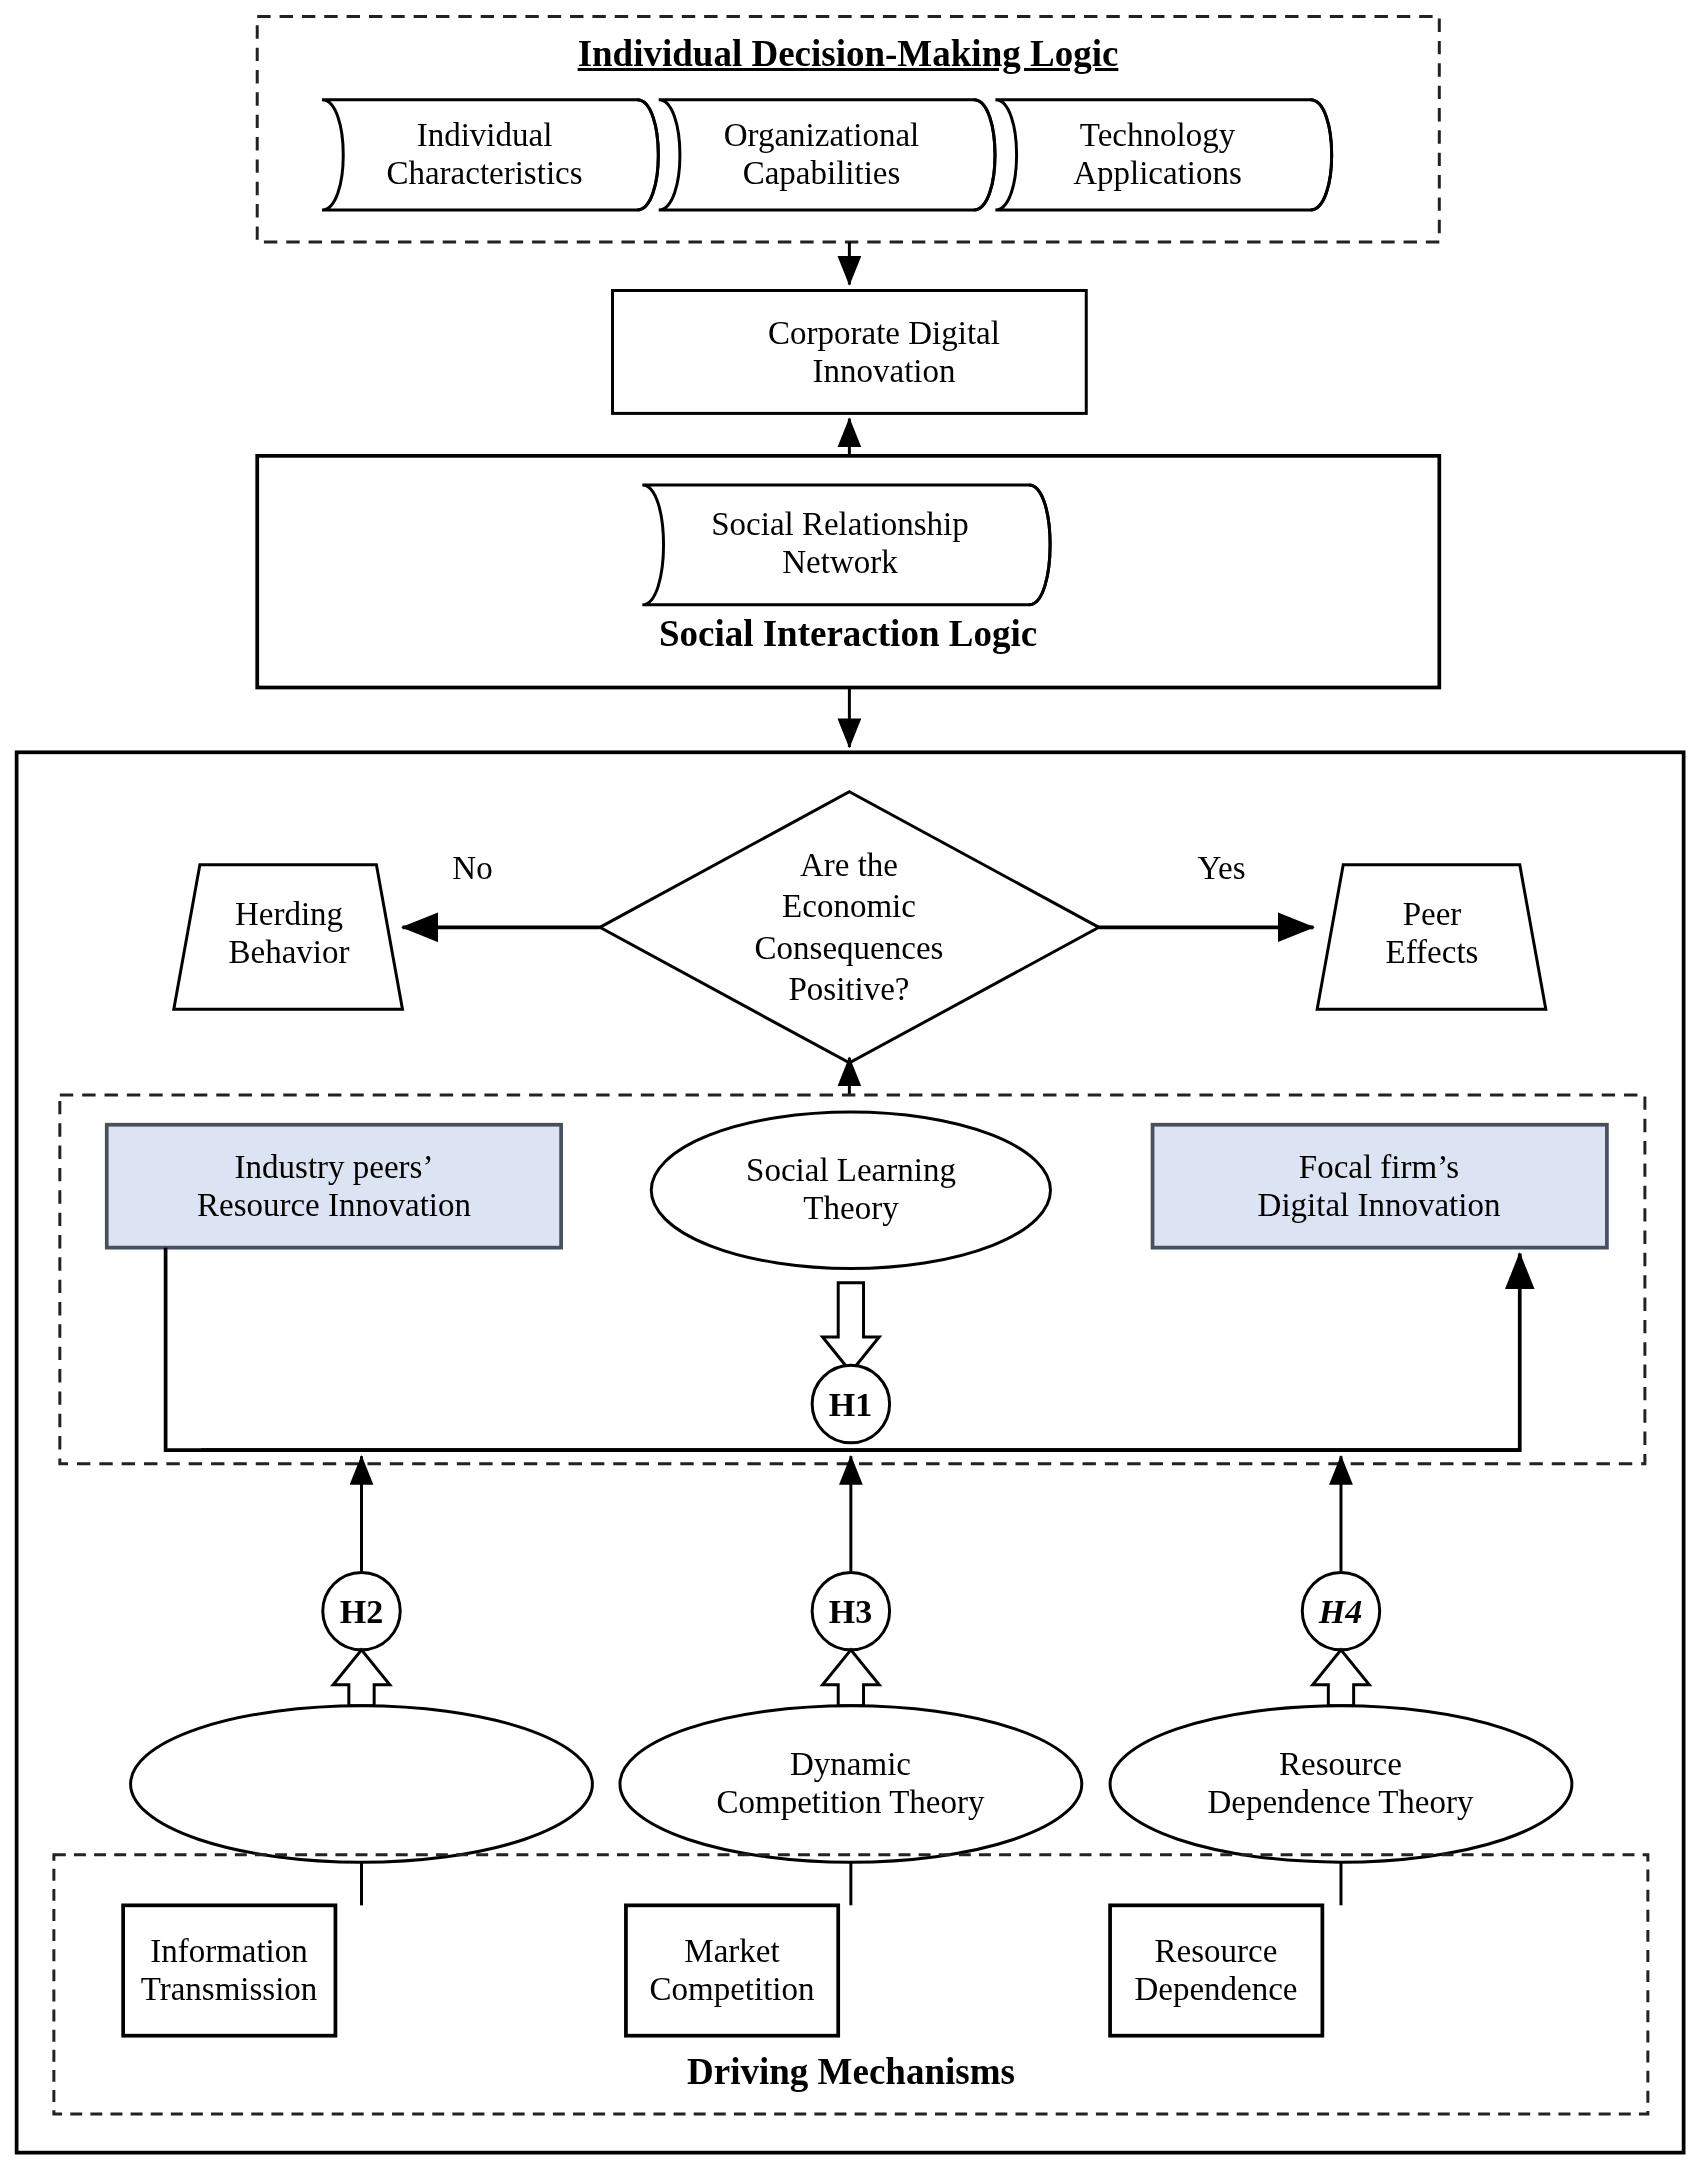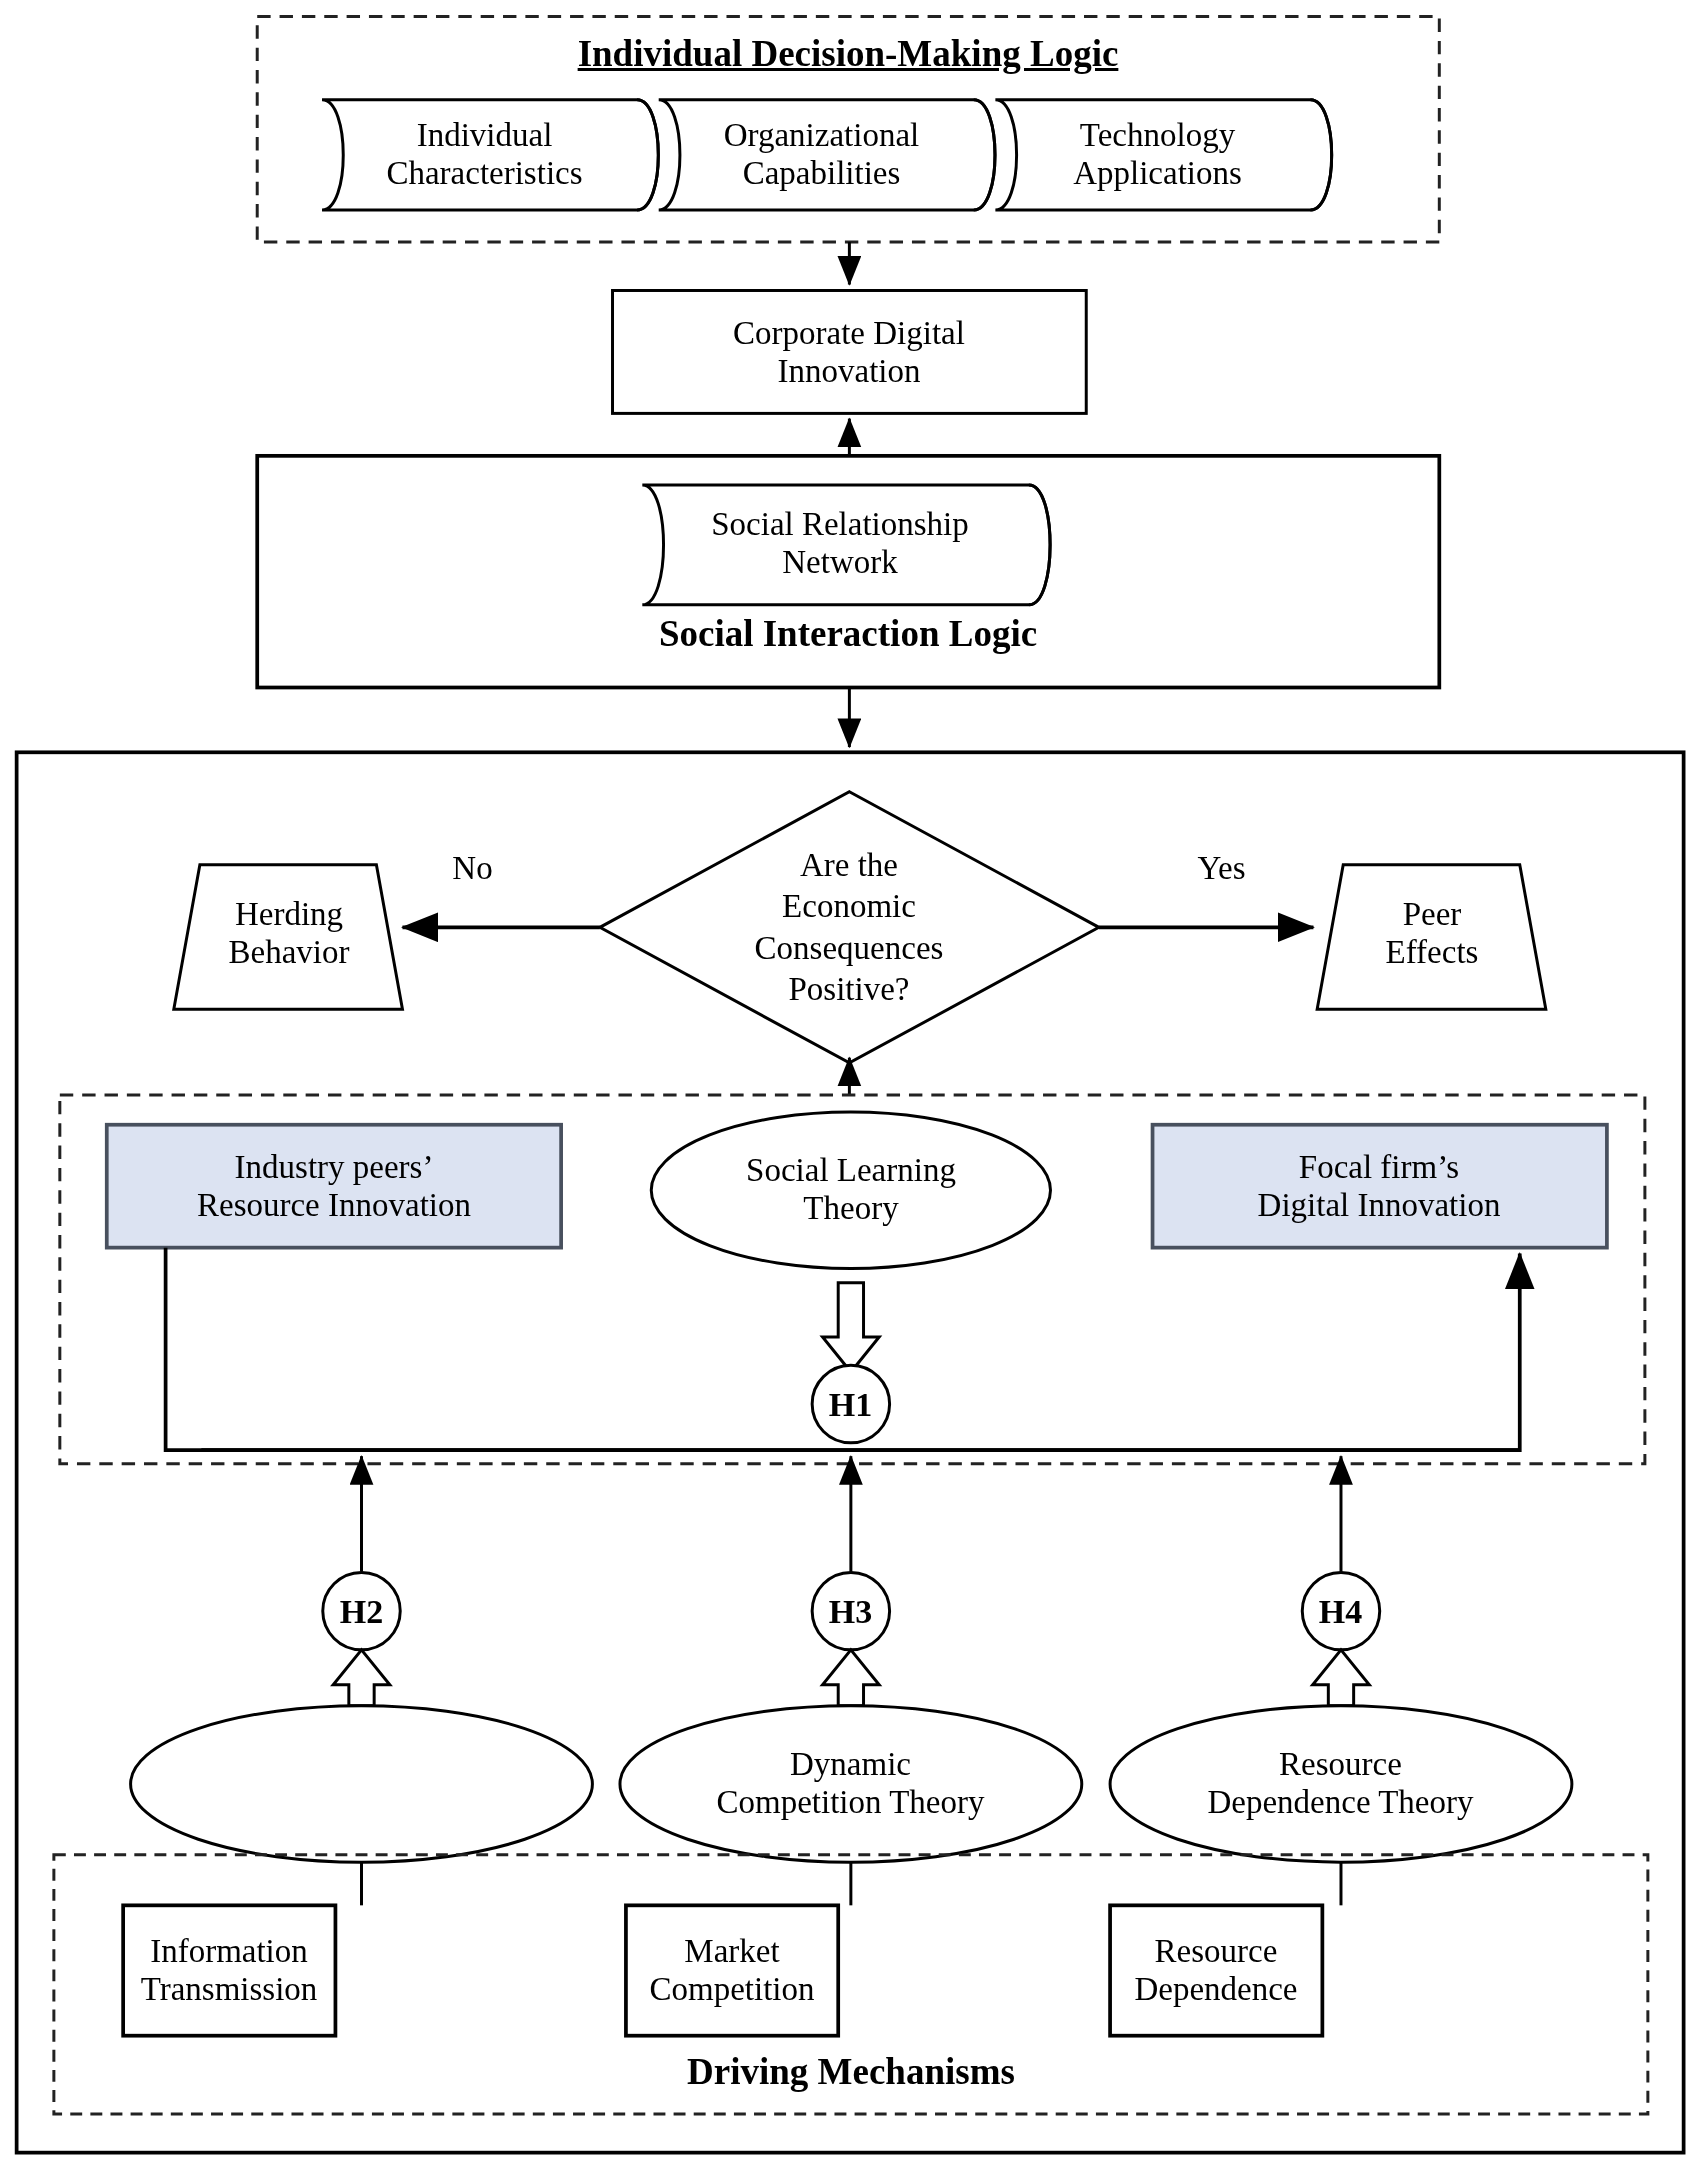--- a/index.html
+++ b/index.html
@@ -108,21 +108,21 @@
 
   <div class="lbl bold" style="left:257px;top:31px;width:1182px;height:46px;font-size:37px;text-decoration:underline;">Individual Decision-Making Logic</div>
 
   <div class="lbl" style="left:328px;top:103px;width:313px;height:104px;">Individual
 Characteristics</div>
   <div class="lbl" style="left:665px;top:103px;width:313px;height:104px;">Organizational
 Capabilities</div>
   <div class="lbl" style="left:1001px;top:103px;width:313px;height:104px;">Technology
 Applications</div>
 
-  <div class="lbl" style="left:612px;top:291px;width:474px;height:123px;">Corporate Digital
+  <div class="lbl" style="left:612px;top:291px;width:474px;height:123px;padding-left:35px;">Corporate Digital
 Innovation</div>
 
   <div class="lbl" style="left:650px;top:488px;width:380px;height:112px;">Social Relationship
 Network</div>
 
   <div class="lbl bold" style="left:257px;top:611px;width:1182px;height:46px;font-size:37px;">Social Interaction Logic</div>
 
   <div class="lbl" style="left:663px;top:812px;width:372px;height:231px;line-height:1.25;">Are the
 Economic
 Consequences
@@ -141,21 +141,21 @@
   <div class="lbl" style="left:1152px;top:1125px;width:454px;height:123px;">Focal firm’s
 Digital Innovation</div>
 
   <div class="lbl" style="left:665px;top:1132px;width:372px;height:115px;">Social Learning
 Theory</div>
 
   <div class="lbl hyp" style="left:806px;top:1366px;width:89px;height:77px;">H1</div>
 
   <div class="lbl hyp" style="left:317px;top:1573px;width:89px;height:77px;text-align:right;">H2</div>
   <div class="lbl hyp" style="left:806px;top:1573px;width:89px;height:77px;">H3</div>
-  <div class="lbl hyp" style="left:1296px;top:1573px;width:89px;height:77px;">H4</div>
+  <div class="lbl hyp" style="left:1296px;top:1573px;width:89px;height:77px;font-style:italic;">H4</div>
 
   <div class="lbl" style="left:642px;top:1728px;width:417px;height:112px;">Dynamic
 Competition Theory</div>
   <div class="lbl" style="left:1132px;top:1728px;width:417px;height:112px;">Resource
 Dependence Theory</div>
 
   <div class="lbl" style="left:113px;top:1906px;width:232px;height:130px;">Information
 Transmission</div>
   <div class="lbl" style="left:616px;top:1906px;width:232px;height:130px;">Market
 Competition</div>

